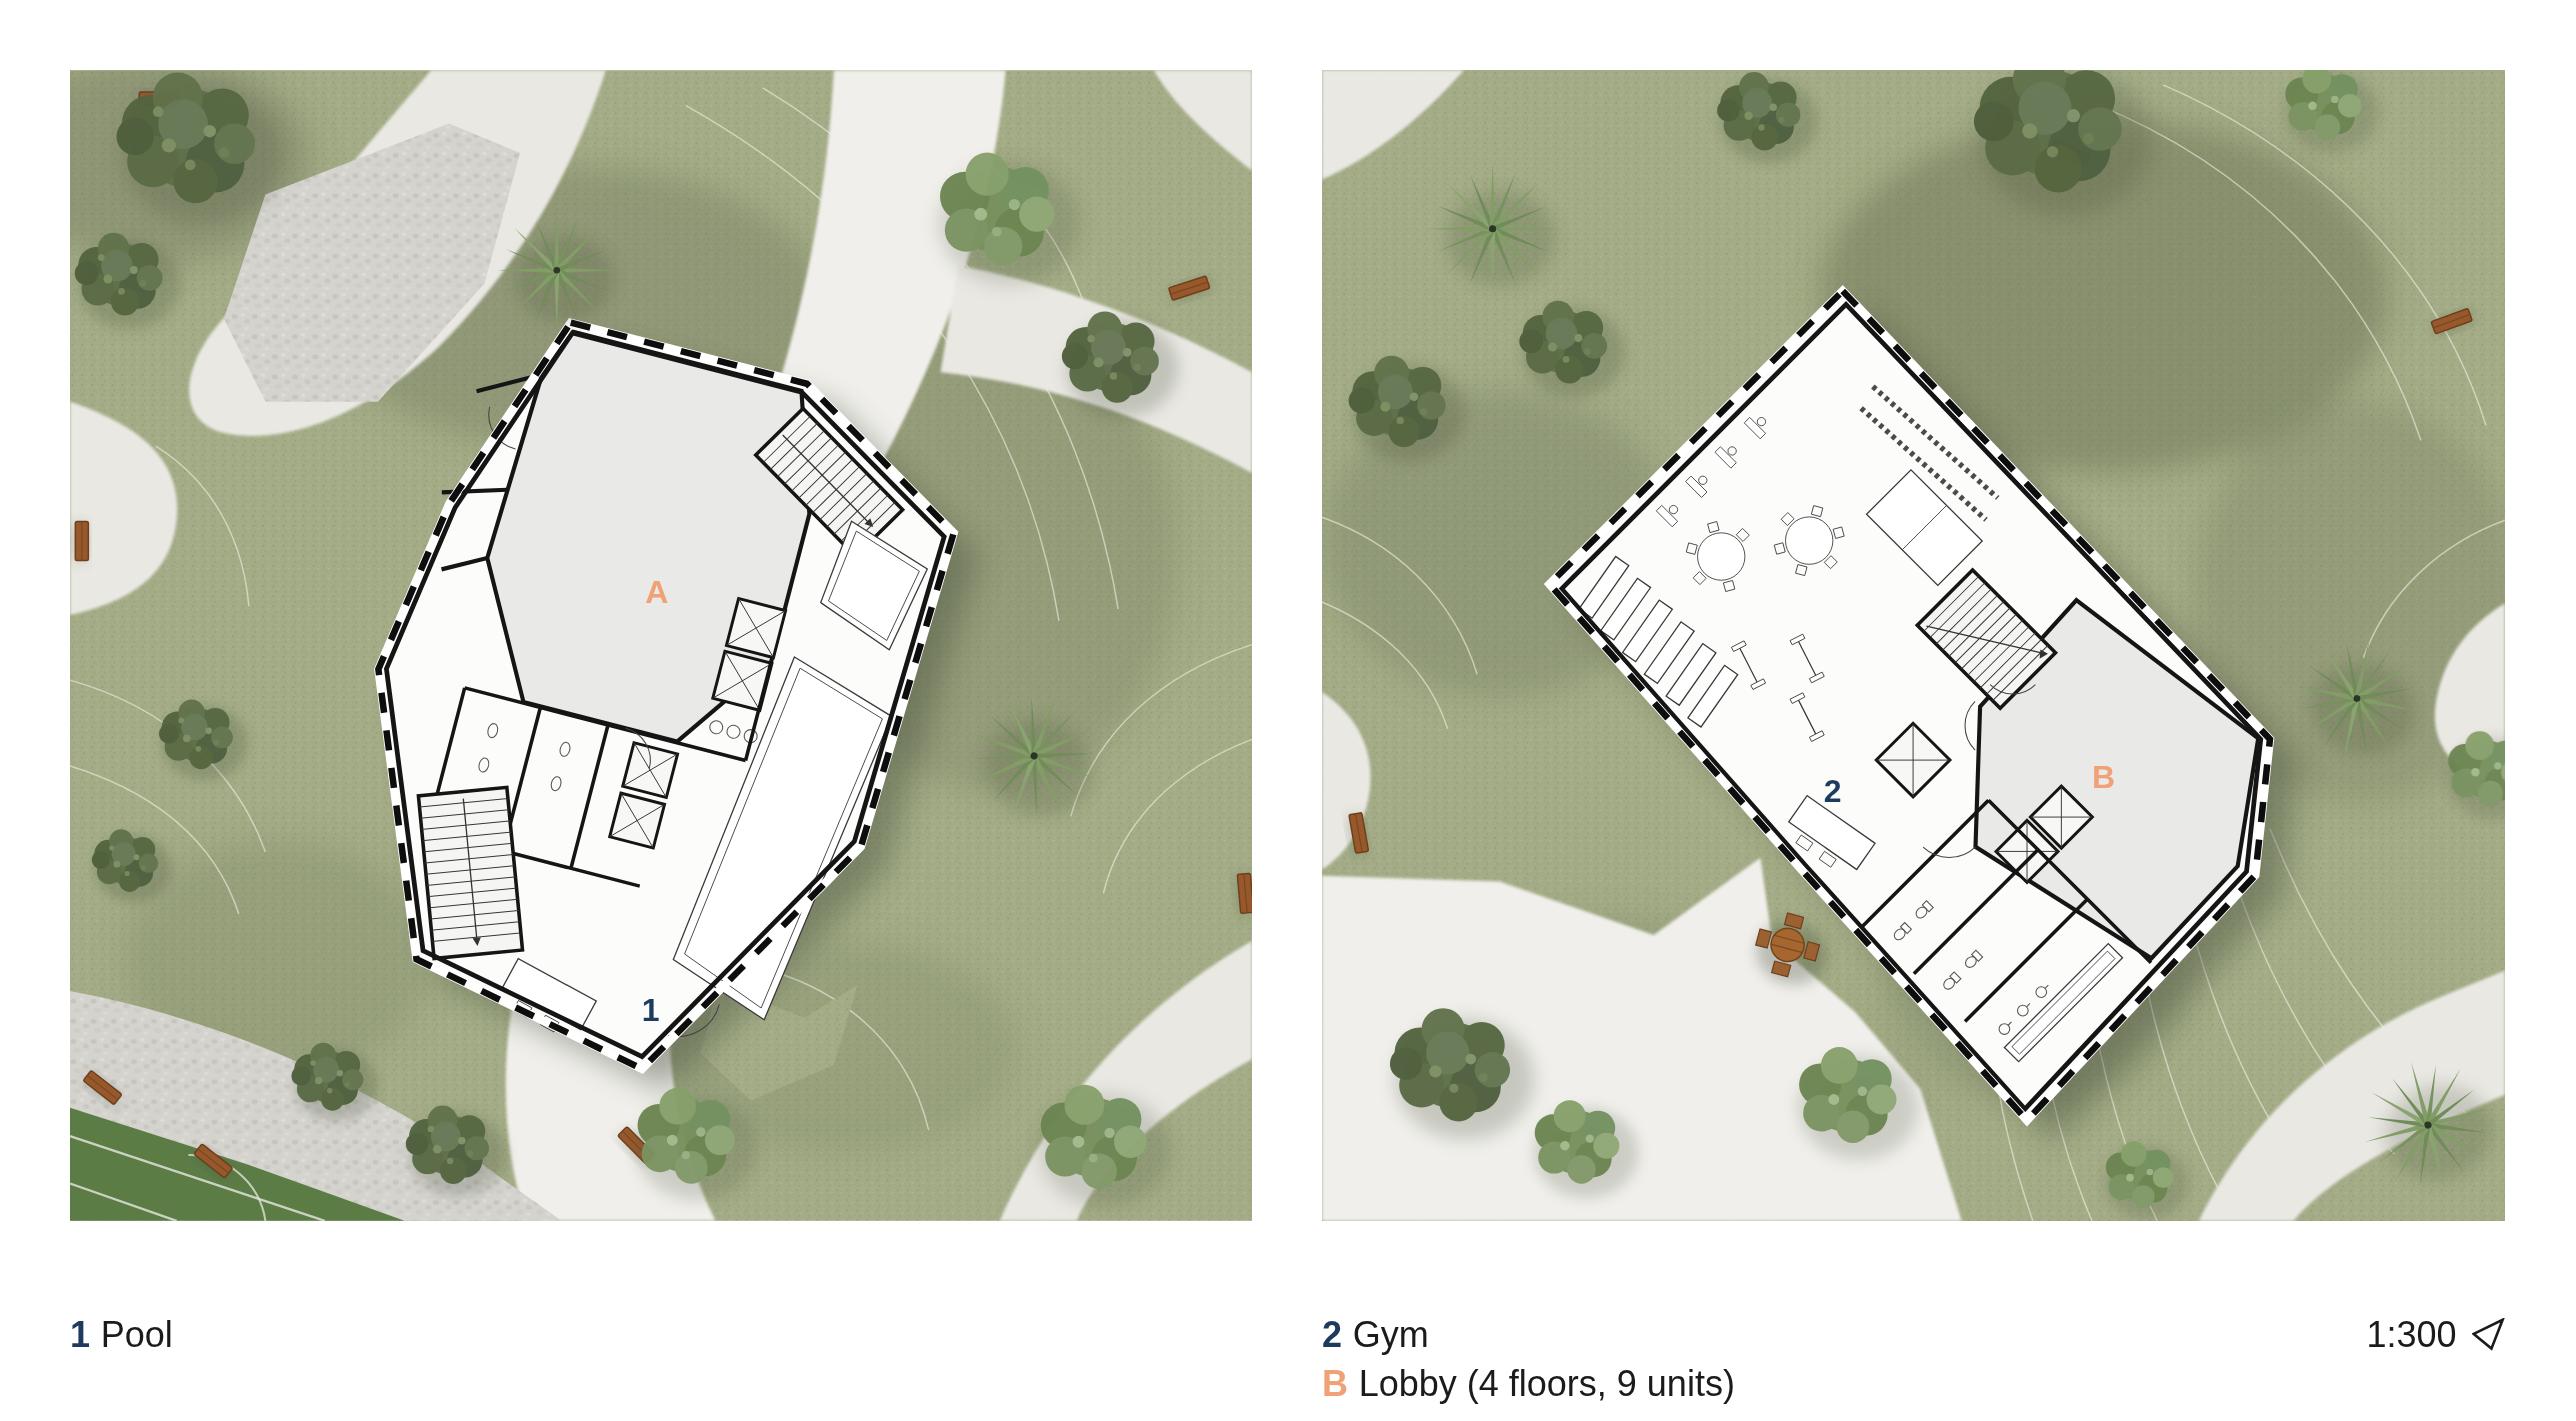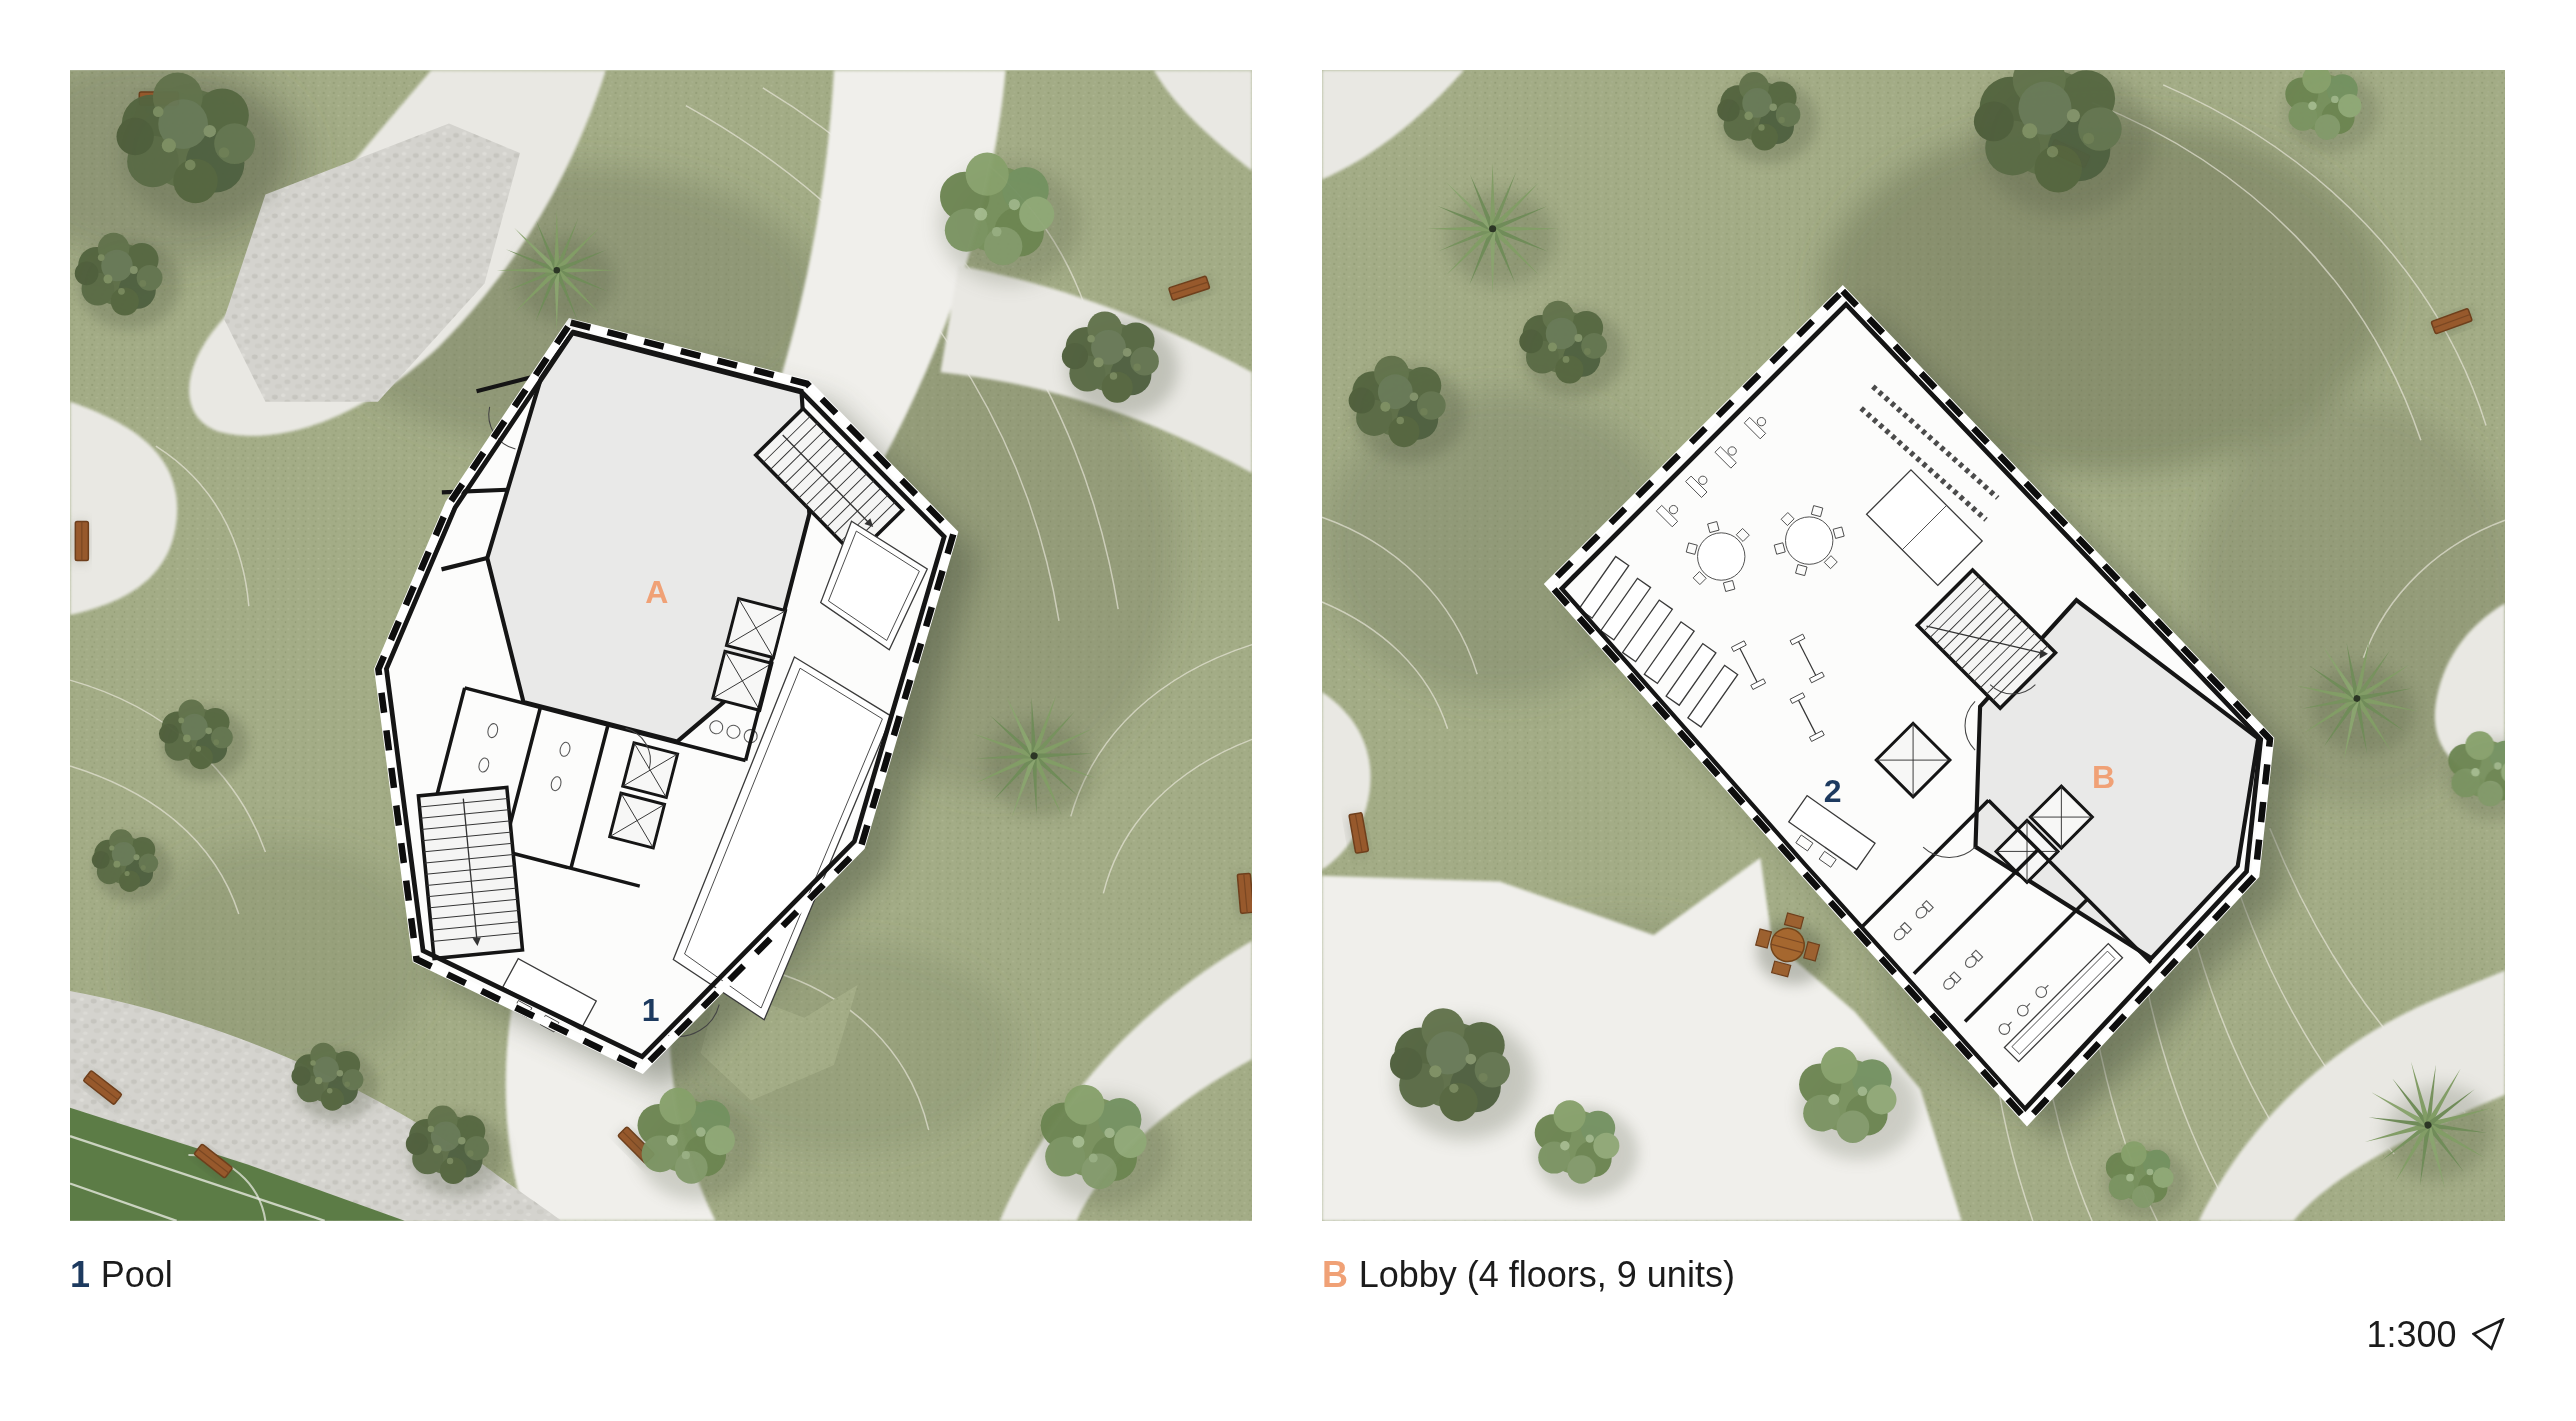--- a/index.html
+++ b/index.html
@@ -25,21 +25,21 @@
   .xline{stroke:#333333;stroke-width:1.5;fill:none;}
   .shaft{stroke:#151515;stroke-width:5;fill:#f7f7f6;}
   .stairbox{fill:#f5f5f4;stroke:#151515;stroke-width:6;}
   .lobby{fill:#e9e9e8;stroke:#151515;stroke-width:7;}
   .fp{fill:#fcfcfb;stroke:#8a8a86;stroke-width:1.5;}
   .fpdashw{fill:none;stroke:#ffffff;stroke-width:14;}
   .fpdash{fill:none;stroke:#0d0d0d;stroke-width:11;stroke-dasharray:34 30;}
   .plan-letter{font:700 54px "Liberation Sans",sans-serif;fill:var(--orange,#f0a176);text-anchor:middle;}
   .plan-number{font:700 54px "Liberation Sans",sans-serif;fill:var(--navy,#1d3a5f);text-anchor:middle;}
   
-  .legend{position:absolute;left:70px;top:1254px;}
+  .legend{position:absolute;left:70px;top:1314px;}
   #legend-2{left:1322px;}
   .legend-row{font-size:36px;line-height:41px;margin-bottom:8.3px;white-space:nowrap;color:var(--text,#1b1b1b);}
   .legend-key{font-weight:700;margin-right:10.7px;}
   .key-navy{color:var(--navy,#1d3a5f);}
   .key-orange{color:var(--orange,#f0a176);}
   .scale-box{position:absolute;right:71px;top:1316px;display:flex;align-items:center;gap:15.4px;}
   .scale-text{font-size:36px;line-height:37px;color:var(--text,#1b1b1b);}
 </style>
 </head>
 <body>
@@ -534,20 +534,23 @@
   </figure>
 
   <div class="legend" id="legend-1">
     <div class="legend-row">
       <span class="legend-key key-navy">1</span><span>Pool</span>
     </div>
   </div>
 
   <div class="legend" id="legend-2">
     <div class="legend-row">
+      <span class="legend-key key-navy">2</span><span>Gym</span>
+    </div>
+    <div class="legend-row">
       <span class="legend-key key-orange">B</span><span>Lobby (4 floors, 9 units)</span>
     </div>
   </div>
 
   <div class="scale-box">
     <span class="scale-text">1:300</span>
     <svg width="33" height="33" viewBox="0 0 56 56">
       <polygon points="3,27 52,3 33,52" fill="#ffffff" stroke="#1b1b1b" stroke-width="4.5" stroke-linejoin="miter"></polygon>
     </svg>
   </div>

